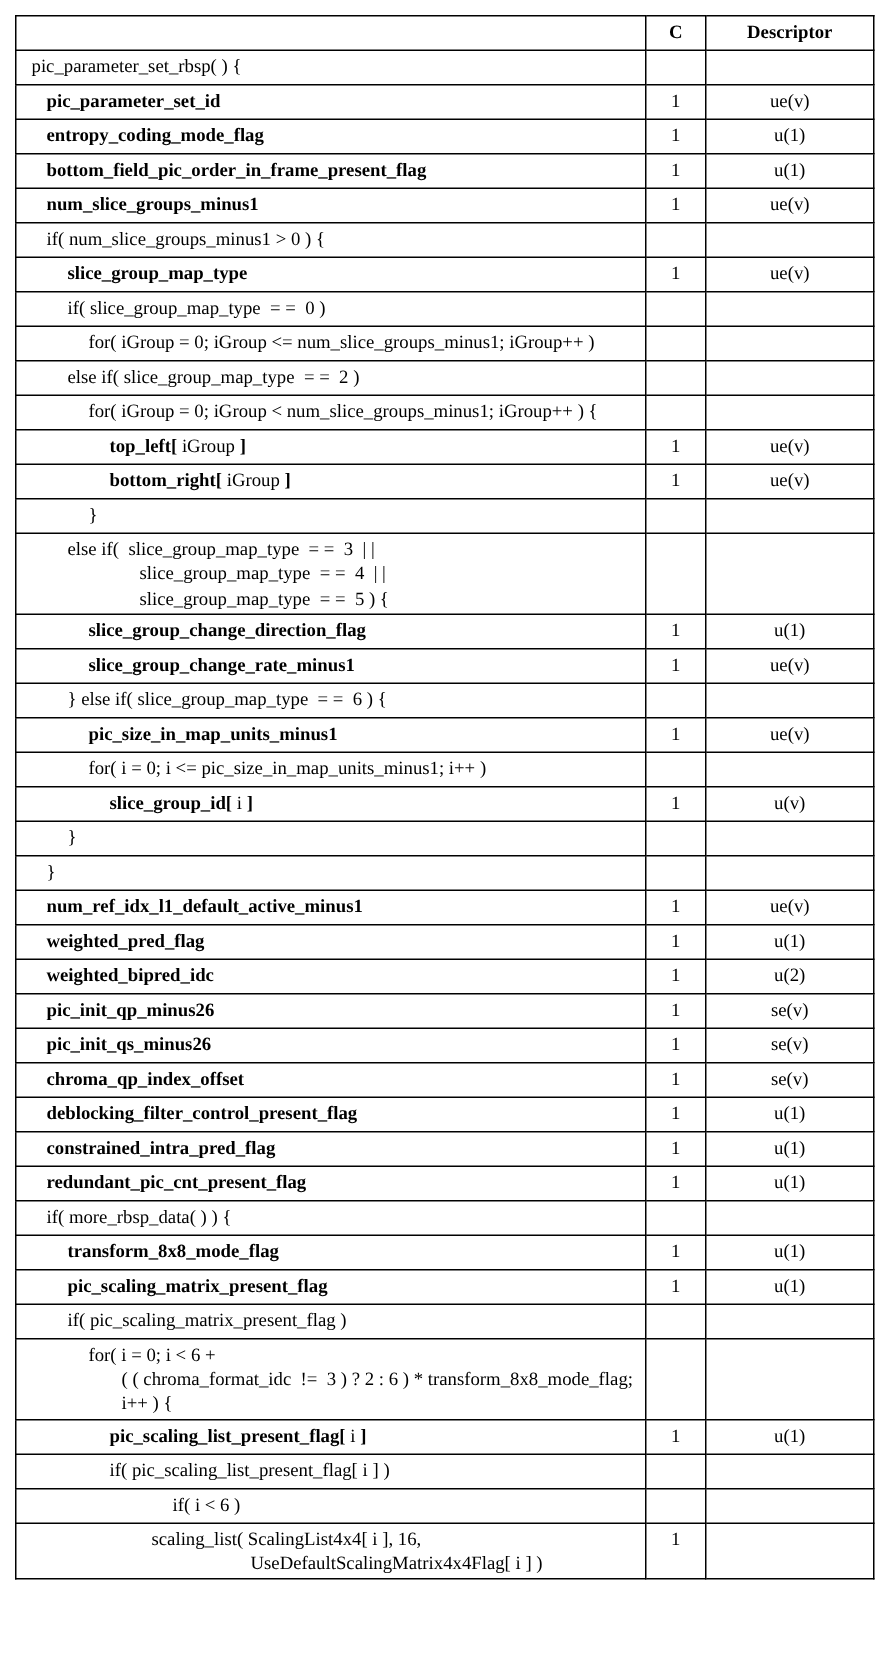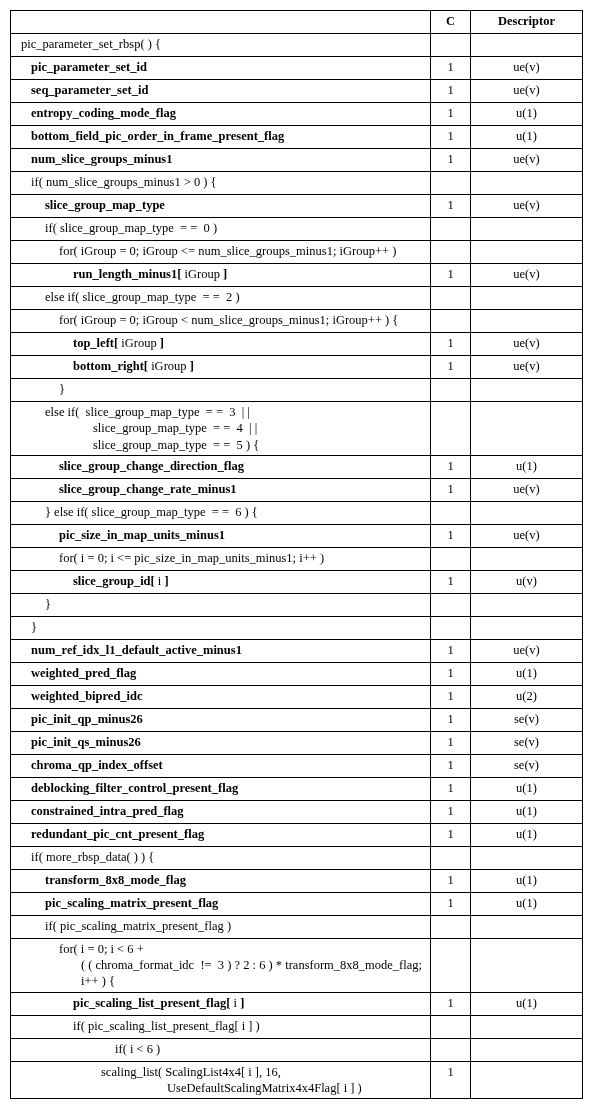--- a/index.html
+++ b/index.html
@@ -62,25 +62,20 @@
         <td class="pad0">pic_parameter_set_rbsp( ) {</td>
         <td class="c"></td>
         <td class="d"></td>
       </tr>
       <tr>
         <td class="pad1"><span class="b">pic_parameter_set_id</span></td>
         <td class="c">1</td>
         <td class="d">ue(v)</td>
       </tr>
       <tr>
-        <td class="pad1"><span class="b">seq_parameter_set_id</span></td>
-        <td class="c">1</td>
-        <td class="d">ue(v)</td>
-      </tr>
-      <tr>
         <td class="pad1"><span class="b">entropy_coding_mode_flag</span></td>
         <td class="c">1</td>
         <td class="d">u(1)</td>
       </tr>
       <tr>
         <td class="pad1"><span class="b">bottom_field_pic_order_in_frame_present_flag</span></td>
         <td class="c">1</td>
         <td class="d">u(1)</td>
       </tr>
       <tr>
@@ -100,25 +95,20 @@
       </tr>
       <tr>
         <td class="pad2">if( slice_group_map_type &nbsp;= = &nbsp;0 )</td>
         <td class="c"></td>
         <td class="d"></td>
       </tr>
       <tr>
         <td class="pad3">for( iGroup = 0; iGroup &lt;= num_slice_groups_minus1; iGroup++ )</td>
         <td class="c"></td>
         <td class="d"></td>
-      </tr>
-      <tr>
-        <td class="pad4"><span class="b">run_length_minus1[</span> iGroup <span class="b">]</span></td>
-        <td class="c">1</td>
-        <td class="d">ue(v)</td>
       </tr>
       <tr>
         <td class="pad2">else if( slice_group_map_type &nbsp;= = &nbsp;2 )</td>
         <td class="c"></td>
         <td class="d"></td>
       </tr>
       <tr>
         <td class="pad3">for( iGroup = 0; iGroup &lt; num_slice_groups_minus1; iGroup++ ) {</td>
         <td class="c"></td>
         <td class="d"></td>

